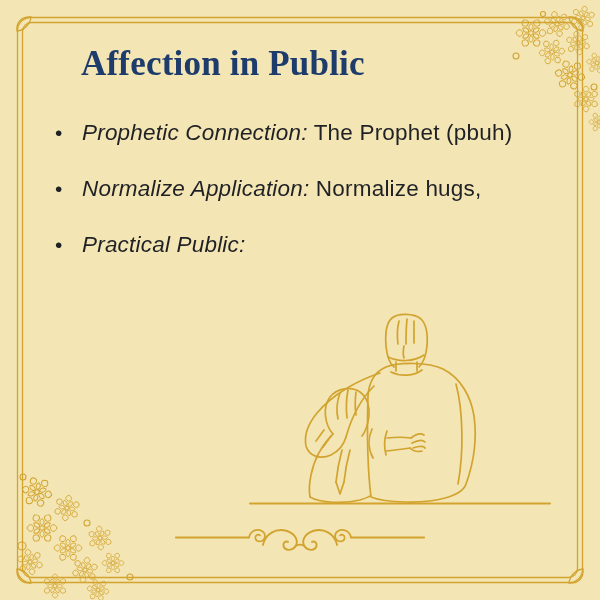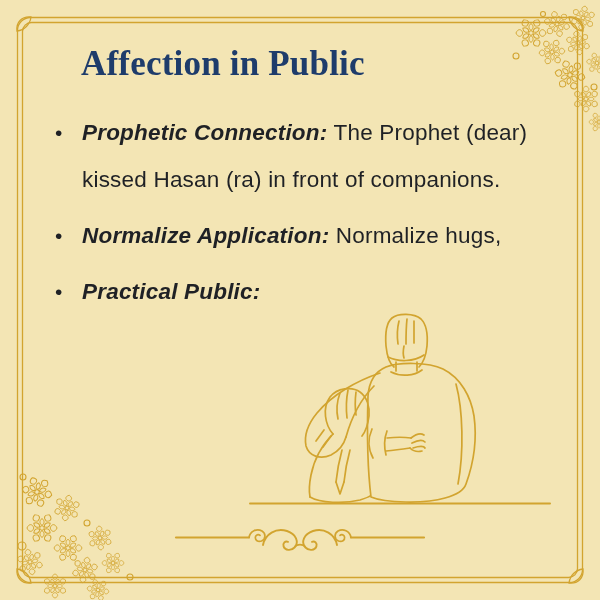--- a/index.html
+++ b/index.html
@@ -21,21 +21,21 @@
   .bullets{
     position:absolute;left:55px;top:109px;right:30px;
     margin:0;padding:0;list-style:none;
     color:var(--text,#1f2125);
     font-size:22.5px;line-height:47px;letter-spacing:.2px;
   }
   .bullets li{display:flex;align-items:flex-start;margin:0 0 9px 0;}
   .mk{width:27px;flex:0 0 27px;font-size:21px;}
   .bt{flex:1;}
   .ln{white-space:nowrap;}
-  .lbl{font-weight:700;font-style:italic;}
+  .lbl{font-weight:400;font-style:italic;}
 </style>
 </head>
 <body>
 
 <div class="card">
 
   <svg class="decor" viewBox="0 0 600 600">
     <defs>
       <path id="ptl" d="M0,-3 C3,-4.8 3.4,-8.8 0,-11 C-3.4,-8.8 -3,-4.8 0,-3 Z"></path>
       <path id="ptlO" d="M0,-9.5 C4.8,-11 5.6,-15 0,-17.5 C-5.6,-15 -4.8,-11 0,-9.5 Z"></path>
@@ -152,22 +152,21 @@
       <path d="M295,546.5 C297,544 303,544 305,546.5"></path>
     </g>
   </svg>
 
   <h1 class="page-title">Affection in Public</h1>
 
   <ul class="bullets">
     <li>
       <span class="mk">•</span>
       <div class="bt">
-        <div class="ln"><span class="lbl">Prophetic Connection:</span><span> The Prophet (dear)</span></div>
-        <div class="ln">kissed Hasan (ra) in front of companions.</div>
+        <div class="ln"><span class="lbl">Prophetic Connection:</span><span> The Prophet (pbuh)</span></div>
       </div>
     </li>
     <li>
       <span class="mk">•</span>
       <div class="bt">
         <div class="ln"><span class="lbl">Normalize Application:</span><span> Normalize hugs,</span></div>
       </div>
     </li>
     <li>
       <span class="mk">•</span>

